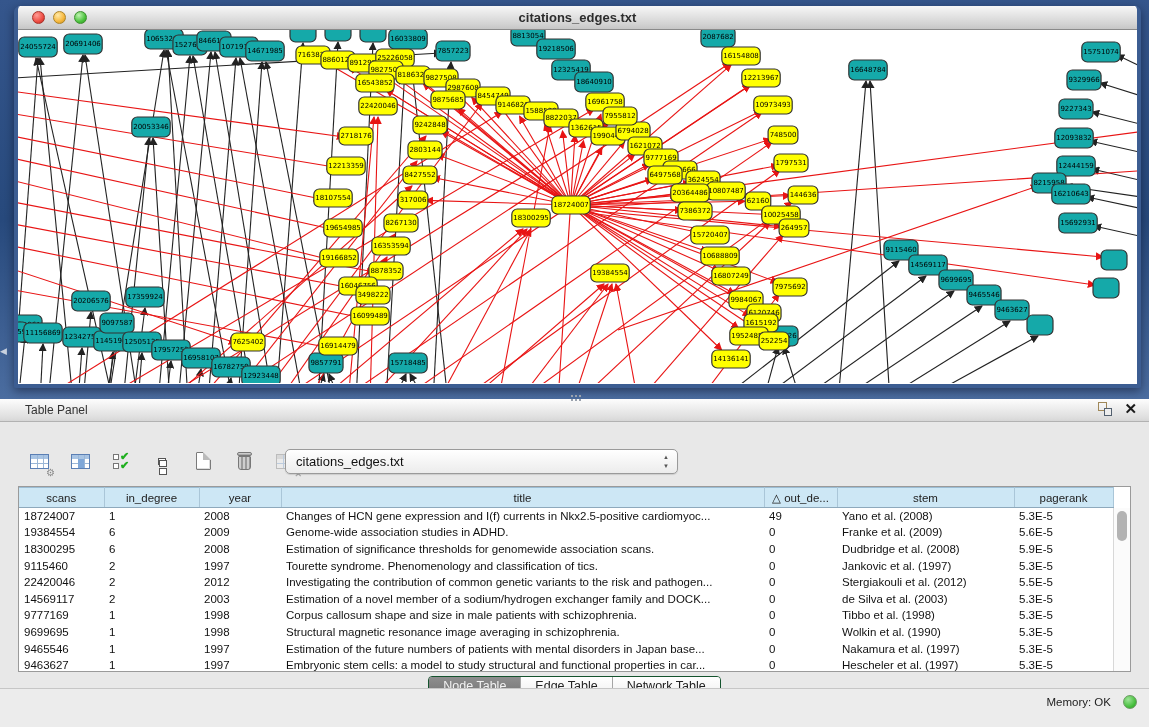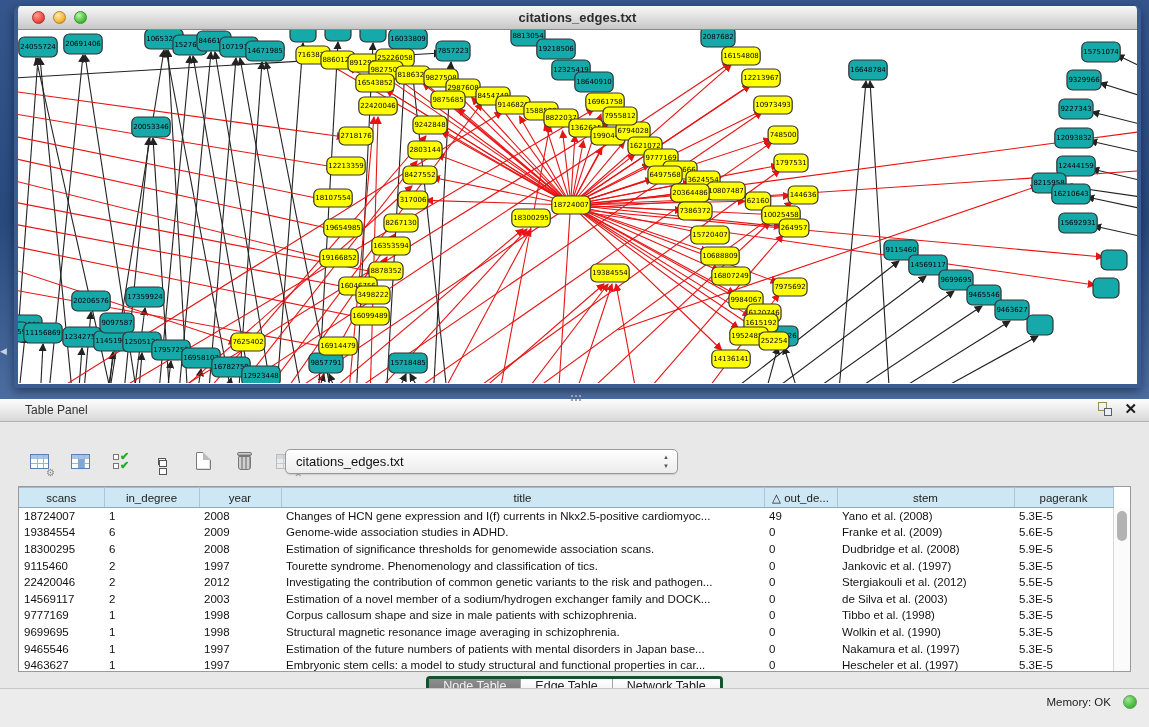--- a/index.html
+++ b/index.html
@@ -76,21 +76,21 @@
     border:1px solid #9a9a9a; background:#fff; overflow:hidden; }
   table.grid { border-collapse:collapse; table-layout:fixed; width:1094px; font-size:11.5px; color:#111; }
   table.grid th { height:20px; background:#cde7f5; border-top:1px solid #9bbdd4;
     border-bottom:1px solid #8ea9bc; border-right:1px solid #aac6d8; font-weight:normal;
     font-size:11.5px; color:#222; overflow:hidden; white-space:nowrap; }
   table.grid td { height:16.6px; padding:0 0 0 5px; white-space:nowrap; overflow:hidden; }
   .vscroll { position:absolute; right:0; top:21px; bottom:0; width:17px; background:#fbfbfb; border-left:1px solid #d8d8d8; }
   .vscroll .thumb { position:absolute; left:3px; top:3px; width:10px; height:30px; border-radius:6px; background:#b3b3b3; }
 
   .tabsbar { position:absolute; left:0; right:0; bottom:27px; height:28px; display:flex; align-items:center; justify-content:center; }
-  .seg { display:flex; border:3px solid #14532d; border-radius:4px; overflow:hidden; height:21px;
+  .seg { display:flex; border:1px solid #14532d; border-radius:4px; overflow:hidden; height:21px;
     box-shadow:0 1px 0 rgba(255,255,255,.7); }
   .seg button { border:none; border-right:1px solid #a5a5a5; padding:0 14px; font-size:12.5px; height:100%;
     background:linear-gradient(180deg,#ffffff,#efefef); color:#222; font-family:inherit; }
   .seg button:last-child { border-right:none; }
   .seg button.sel { background:linear-gradient(180deg,#8e8e8e,#757575); color:#f2f2f2; }
 
   .statusbar { position:absolute; left:0; right:0; bottom:0; height:39px; background:#ececec;
     border-top:1px solid #c6c6c6; }
   .mem { position:absolute; right:38px; top:7px; font-size:11.5px; color:#222; }
   .memdot { position:absolute; right:12px; top:6px; width:14px; height:14px; border-radius:50%;

